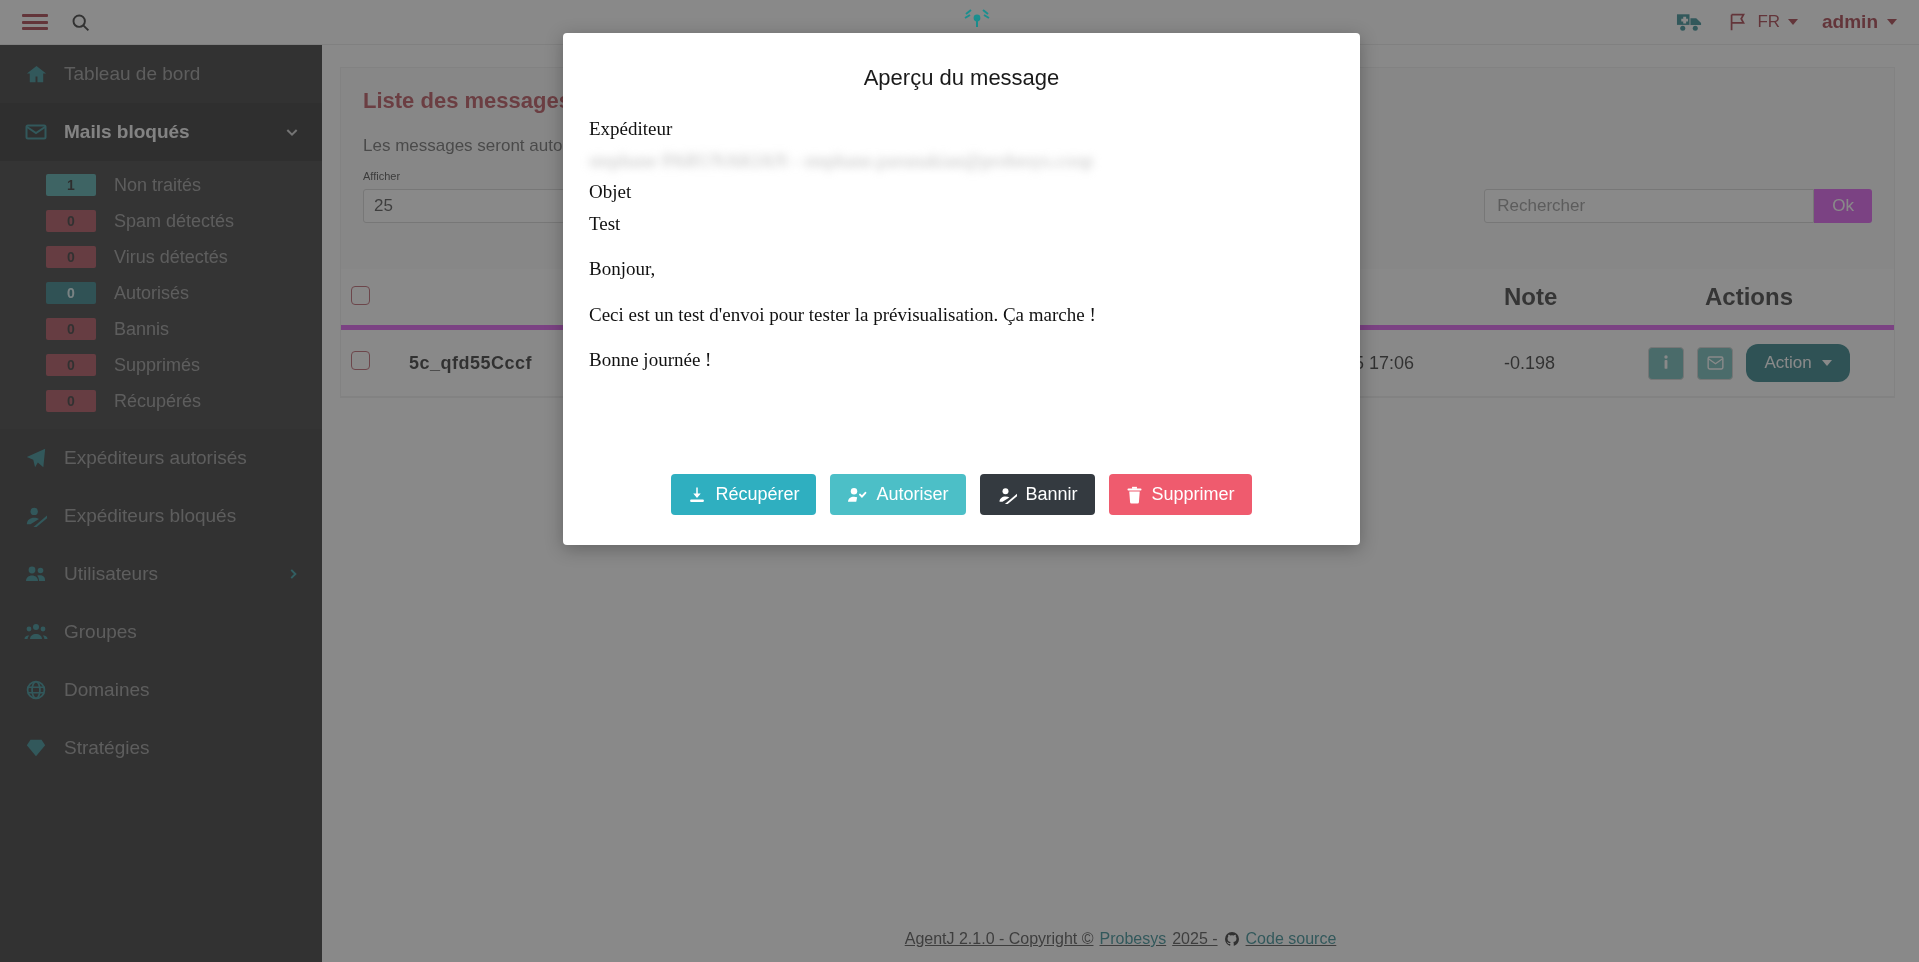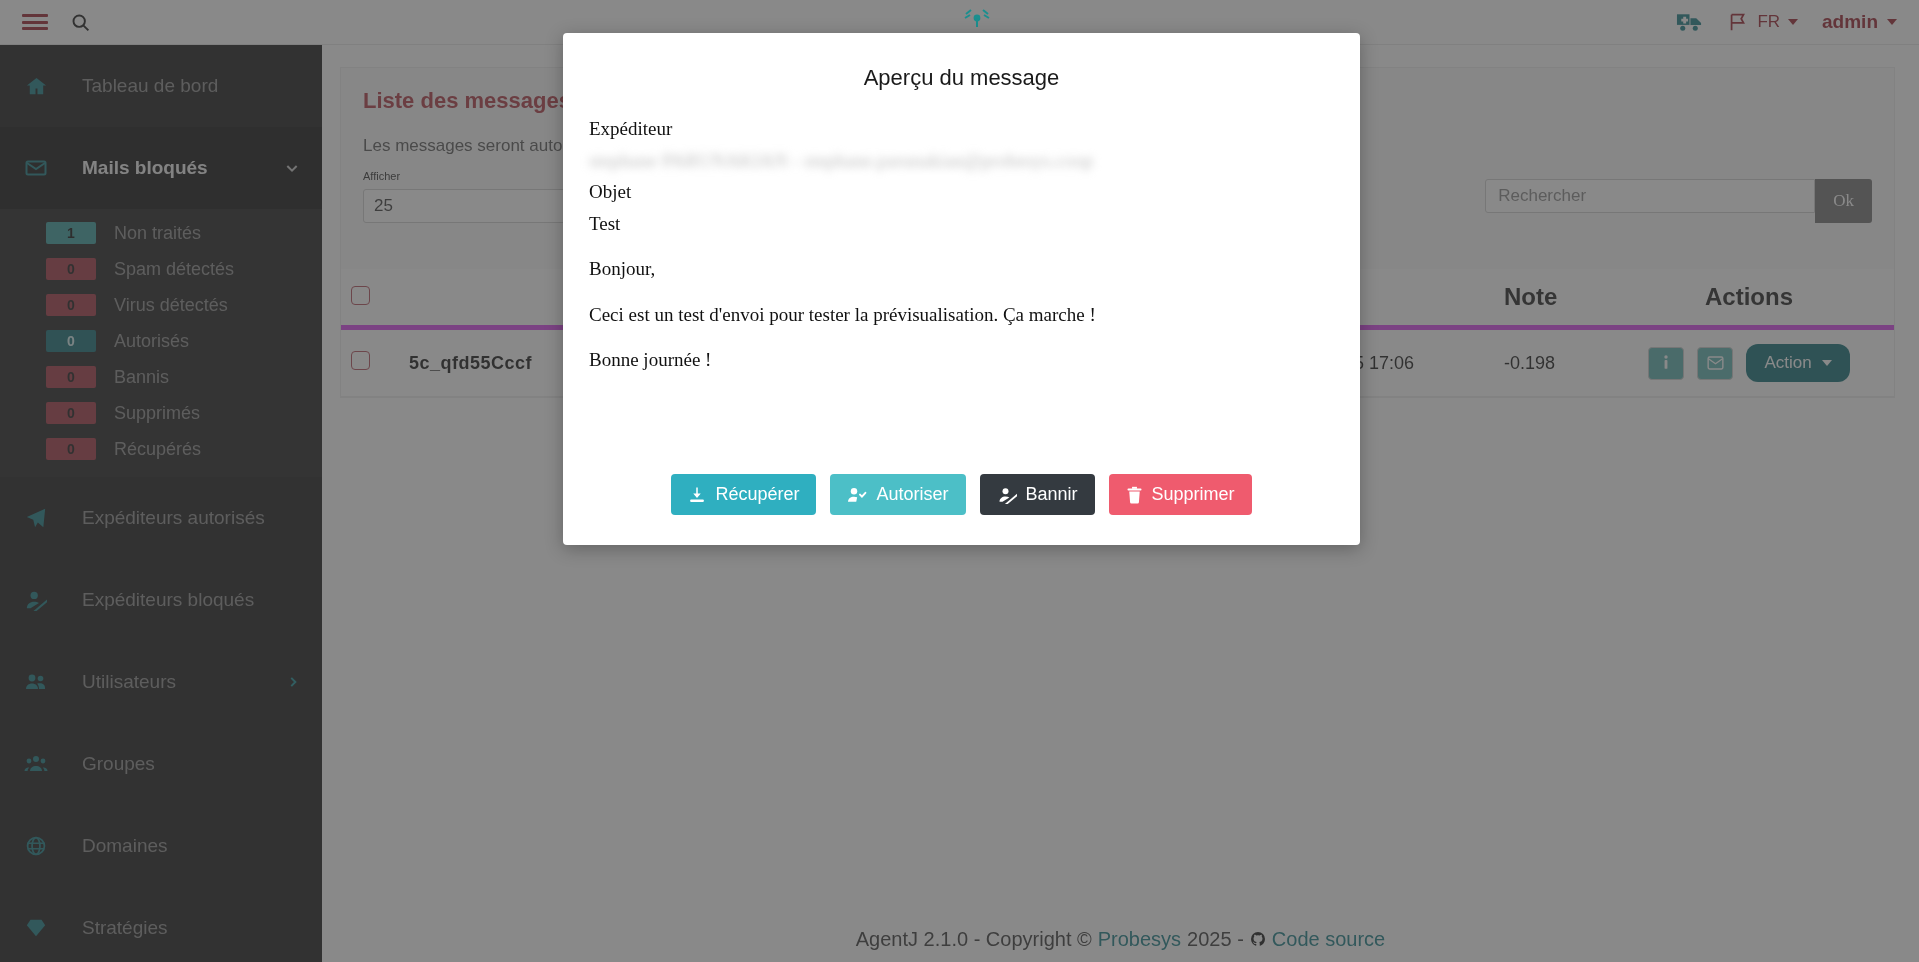--- a/index.html
+++ b/index.html
@@ -31,21 +31,21 @@
   .caret { width: 0; height: 0; border-left: 5px solid transparent;
     border-right: 5px solid transparent; border-top: 6px solid currentColor; }
   .admin-menu { display: flex; align-items: center; gap: 9px; color: #9b2430;
     font-size: 19px; font-weight: 600; cursor: pointer; }
 
   .body-row { flex: 1; display: flex; min-height: 0; }
 
   
   .sidebar { width: 322px; flex: 0 0 322px; background: #1b1b1b; color: #9a9a9a;
     overflow: hidden; }
-  .nav-item { display: flex; align-items: center; gap: 32px; padding: 27px 22px;
+  .nav-item { display: flex; align-items: center; gap: 14px; padding: 15px 22px;
     font-size: 19px; color: #8d8d8d; cursor: pointer; }
   .nav-item .ico { width: 28px; height: 28px; display: flex; align-items: center;
     justify-content: center; color: #1b7f87; flex: 0 0 28px; }
   .nav-item.active { color: #f0f0f0; font-weight: 700; background: #141414; }
   .nav-item .chev { margin-left: auto; color: #c7c7c7; display: flex; }
   .nav-item .chev.teal { color: #1b8f97; }
   .submenu { background: #212121; padding: 6px 0 10px 0; }
   .sub-item { display: flex; align-items: center; gap: 18px; padding: 7px 22px 7px 46px;
     font-size: 18px; color: #8d8d8d; cursor: pointer; }
   .badge { width: 50px; text-align: center; font-size: 14px; padding: 3px 0;
@@ -66,23 +66,23 @@
     margin-top: 14px; gap: 20px; }
   .afficher-label { font-size: 11px; color: #333; margin-bottom: 7px; }
   .select-box { width: 250px; height: 34px; border: 1px solid #cfcfcf; background: #fff;
     border-radius: 3px; padding: 0 10px; display: flex; align-items: center;
     font-size: 17px; color: #3a3a3a; }
   .search-group { display: flex; align-items: stretch; }
   .search-input { width: 330px; height: 34px; border: 1px solid #cfcfcf; background: #fff;
     border-radius: 3px 0 0 3px; padding: 0 12px; font-size: 17px; color: #777;
     font-family: "Liberation Sans", sans-serif; }
   .search-input::placeholder { color: #8a8a8a; }
-  .ok-btn { height: 44px; background: #737373; color: #fff; border: none;
+  .ok-btn { height: 34px; background: #d946ef; color: #fff; border: none;
     padding: 0 18px; border-radius: 0 3px 3px 0; font-size: 17px; cursor: pointer;
-    font-family: Liberation Serif, serif; }
+    font-family: Liberation Sans, sans-serif; }
 
   .table-wrap { margin-top: 22px; background: #fff; }
   table { width: 100%; border-collapse: collapse; }
   thead th { font-size: 24px; font-weight: 700; color: #222; padding: 14px 10px;
     text-align: left; border-bottom: 5px solid #d946ef; white-space: nowrap; }
   thead th.teal { color: #147e86; }
   thead th.center { text-align: center; }
   tbody td { padding: 14px 10px; font-size: 18px; color: #1a1a1a;
     border-bottom: 1px solid #ededed; white-space: nowrap; }
   td.center { text-align: center; }
@@ -91,21 +91,21 @@
   .id-cell { font-weight: 700; letter-spacing: .5px; }
   .icon-btn { width: 36px; height: 33px; border-radius: 4px; border: 1px solid #ccc;
     background: #59b0ae; color: #fff; display: inline-flex; align-items: center;
     justify-content: center; margin-right: 8px; cursor: pointer; vertical-align: middle; }
   .icon-btn.env { background: #5cb3b1; }
   .action-btn { background: #137078; color: #fff; border: none; border-radius: 12px;
     padding: 9px 18px; font-size: 17px; cursor: pointer; display: inline-flex;
     align-items: center; gap: 10px; font-family: "Liberation Sans", sans-serif; }
 
   .footer { height: 46px; display: flex; align-items: center; justify-content: center;
-    font-size: 20px; color: #3a3a3a; gap: 6px; background: #fff; }
+    font-size: 16px; color: #3a3a3a; gap: 6px; background: #fff; text-decoration: underline; }
   .footer a { color: #1b7f87; text-decoration: none; }
   .gh { display: inline-flex; align-items: center; color: #1a1a1a; }
 
   
   .overlay { position: absolute; inset: 0; background: rgba(64,64,64,.62); z-index: 50; }
   .spinner { position: absolute; left: 956px; top: 6px; width: 42px; height: 34px;
     color: #1b8f8f; z-index: 51; }
   .modal { position: absolute; left: 563px; top: 33px; width: 797px; height: 512px;
     background: #fff; border-radius: 4px; z-index: 60;
     box-shadow: 0 4px 18px rgba(0,0,0,.28); display: flex; flex-direction: column; }

